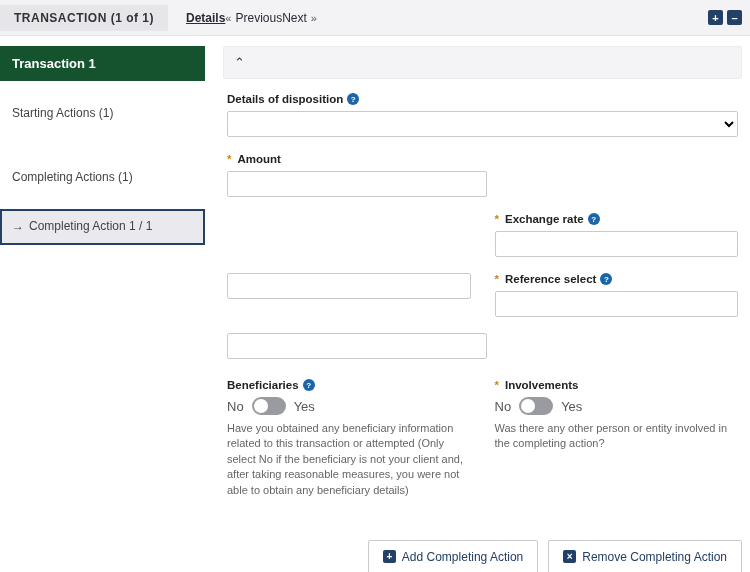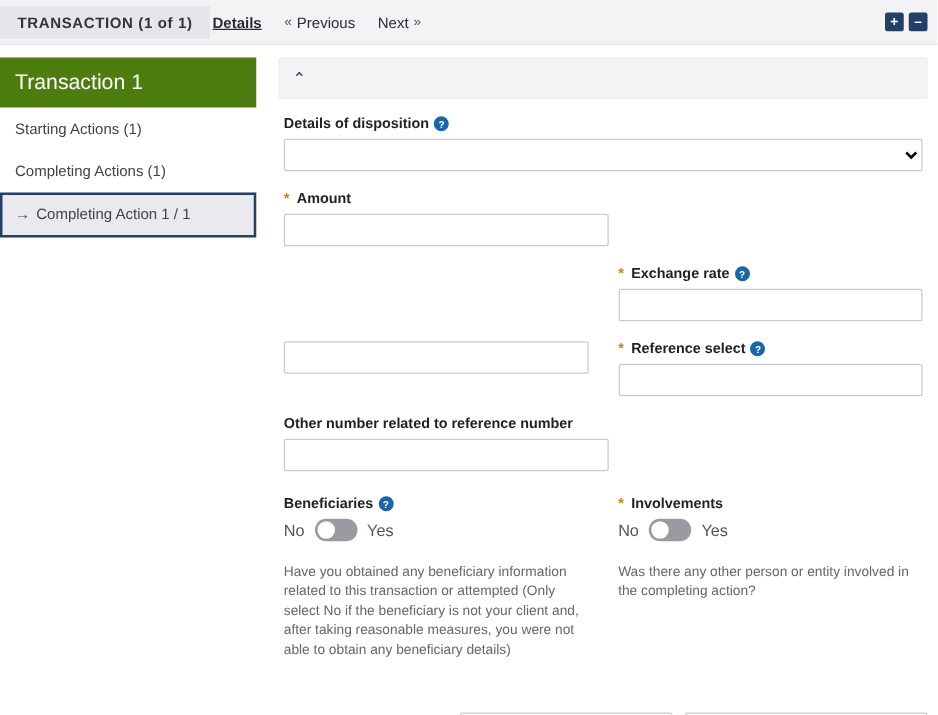--- a/index.html
+++ b/index.html
@@ -1,43 +1,43 @@
 <!DOCTYPE html>
 <html><head>
 <meta charset="utf-8">
 <style>
 *{box-sizing:border-box;margin:0;padding:0;font-family:Arial,Helvetica,sans-serif}
 body{background:#fff;width:750px;font-size:12px;color:#333}
 .topbar{display:flex;align-items:center;background:#f3f3f6;height:36px;border-bottom:1px solid #e3e3e8}
 .topbar .title{background:#e5e5ea;padding:0 14px;height:26px;display:flex;align-items:center;font-weight:700;letter-spacing:.5px;font-size:12px}
-.topbar .navlinks{display:flex;align-items:flex-end;gap:18px;padding-left:2px;flex:1}
+.topbar .navlinks{display:flex;align-items:flex-end;padding-left:18px;flex:1}
 .topbar .navlink{color:#2b2b35;font-size:12px;display:flex;align-items:center;gap:4px;cursor:pointer}
 .topbar .navlink.active{font-weight:700;text-decoration:underline}
 .topbar .endcaps{display:flex;gap:4px;padding-right:8px}
 .capbtn{width:15px;height:15px;background:#234066;color:#fff;border-radius:2px;display:flex;align-items:center;justify-content:center;font-size:11px;font-weight:700;cursor:pointer}
 .layout{display:flex}
 .sidebar{width:205px;padding-top:10px}
-.sidebar .trhead{background:#4d7c0f;color:#fff;font-weight:400;padding:10px 12px;font-size:17px}
-.sidebar .snode{padding:10px 12px;font-size:12px;color:#444;cursor:pointer}
+.sidebar .trhead{background:#14532d;color:#fff;font-weight:700;padding:10px 12px;font-size:13px}
+.sidebar .snode{padding:25px 12px;font-size:12px;color:#444;cursor:pointer}
 .sidebar .snode.active{background:#e9e9ee;border:2px solid #234066;display:flex;align-items:flex-start;gap:5px;padding:8px 10px;line-height:1.3}
 .arrow{font-size:12px;color:#444}
 .content{flex:1;padding:10px 8px 16px 18px}
 .sectionhdr{background:#f4f4f7;padding:8px 10px;display:flex;align-items:center;gap:8px;border:1px solid #ececef;border-radius:2px}
 .sectionhdr .chev{color:#234066;cursor:pointer;font-size:13px}
 .sectionhdr .stitle{color:#234066;font-weight:700;font-size:15px}
 .star{color:#234066;font-size:15px;margin-right:1px}
 .req{color:#c8861a;font-weight:700;margin-right:2px}
 .formarea{padding:14px 4px 0 4px}
 .row{display:flex;gap:24px;margin-bottom:16px}
 .col{flex:1;min-width:0}
 .lbl{font-size:11.5px;font-weight:700;color:#222;margin-bottom:6px;display:flex;align-items:center;gap:4px}
 .qmark{display:inline-flex;width:12px;height:12px;border-radius:50%;background:#1a66a8;color:#fff;align-items:center;justify-content:center;font-size:8px;font-weight:700;cursor:pointer}
 .inp,select.inp{width:100%;height:26px;border:1px solid #c9c9cf;border-radius:2px;padding:0 6px;font-size:12px;background:#fff}
 .half{width:260px}
-.toggle{display:flex;align-items:center;gap:8px;margin-bottom:18px}
+.toggle{display:flex;align-items:center;gap:8px;margin-bottom:6px}
 .toggle .tlabel{font-size:13px;color:#555}
 .switch{width:34px;height:18px;background:#9a9aa1;border-radius:9px;position:relative;cursor:pointer}
 .switch::after{content:"";position:absolute;left:2px;top:2px;width:14px;height:14px;background:#fff;border-radius:50%}
 .helper{font-size:11px;color:#666;line-height:1.4}
 .footer{display:flex;justify-content:flex-end;gap:10px;padding:10px 8px 14px 0}
 .btn{border:1px solid #c9c9cf;background:#fff;color:#234066;padding:9px 14px;font-size:12px;display:flex;align-items:center;gap:6px;border-radius:2px;cursor:pointer}
 .btn .bic{width:13px;height:13px;background:#234066;color:#fff;border-radius:2px;display:flex;align-items:center;justify-content:center;font-size:10px;font-weight:700}
 .chv{font-size:11px;color:#555}
 </style>
 </head>
@@ -120,23 +120,20 @@
               <span class="req">*</span>
               <span>Reference select</span>
               <span class="qmark">?</span>
             </div>
           <input class="inp" style="">
         </div>
       </div>
 
       <div class="row">
           <div class="col">
-        <div class="lbl">
-              <span>Other number related to reference number</span>
-            </div>
         <input class="inp half" style="">
       </div>
         </div>
 
       <div class="row" style="margin-top:20px">
         <div class="col">
           <div class="lbl">
               <span>Beneficiaries</span>
               <span class="qmark">?</span>
             </div>

